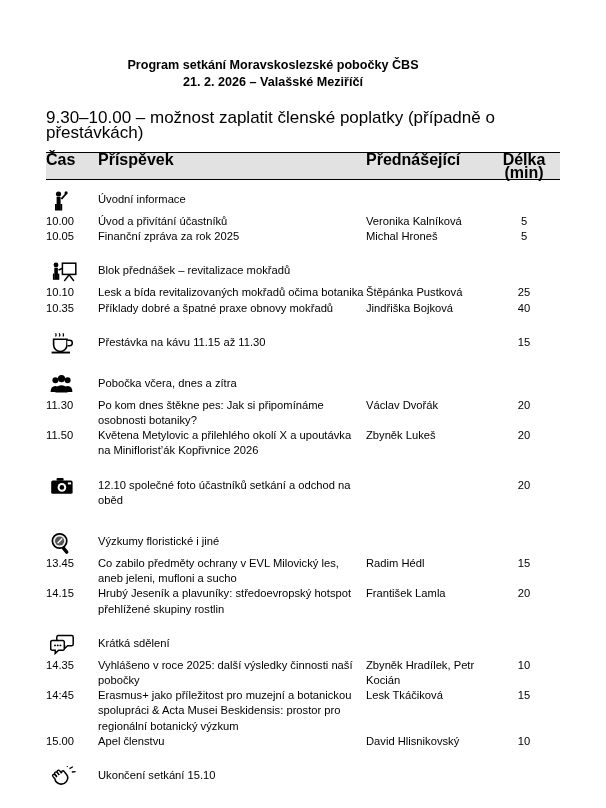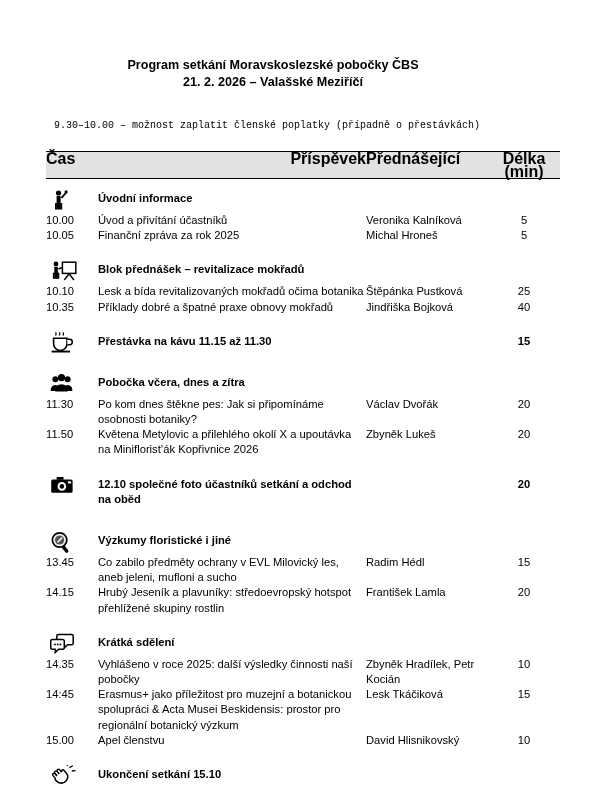--- a/index.html
+++ b/index.html
@@ -27,26 +27,25 @@
     font-weight: bold;
     font-size: 12.6px;
     line-height: 17px;
     margin: 0;
     padding-top: 57px;
   }
   .doc-title .line2 {
     display: block;
   }
   .intro-note {
-    font-size: 10px;
+    font-size: 17px;
     line-height: 15px;
-    margin: 8px;
+    margin: 0;
     padding-top: 19px;
     padding-bottom: 10px;
-    font-family: Liberation Mono, monospace;
   }
   table.program {
     width: 514px;
     border-collapse: collapse;
     table-layout: fixed;
     margin-top: 2px;
   }
   table.program th,
   table.program td {
     padding: 0;
@@ -58,21 +57,21 @@
     border-bottom: 1.1px solid #000;
   }
   thead th {
     font-size: 16px;
     font-weight: bold;
     line-height: 13px;
     padding: 5px 0 5px 0;
     vertical-align: bottom;
   }
   th.c-time   { width: 52px;  text-align: left; padding-left: 4px; }
-  th.c-item   { width: 268px; text-align: right; }
+  th.c-item   { width: 268px; text-align: left; }
   th.c-person { width: 122px; text-align: left; }
   th.c-len    { width: 72px;  text-align: center; vertical-align: top; padding-top: 4px;}
   th.c-len .sub { display: block; font-weight: bold; }
 
   td.c-time {
     width: 52px;
     font-size: 11.2px;
     line-height: 15.2px;
     text-align: left;
     padding-left: 2px;
@@ -97,21 +96,21 @@
     text-align: center;
     padding-right: 22px;
   }
 
   
   tr.section td {
     padding-top: 12px;
   }
   tr.section td.c-item,
   tr.section td.c-len {
-    font-weight: bold;
+    font-weight: normal;
   }
   tr.section td.c-time {
     text-align: left;
     padding-left: 0;
   }
   .icon-cell {
     display: block;
     width: 46px;
     height: 22px;
     position: relative;

